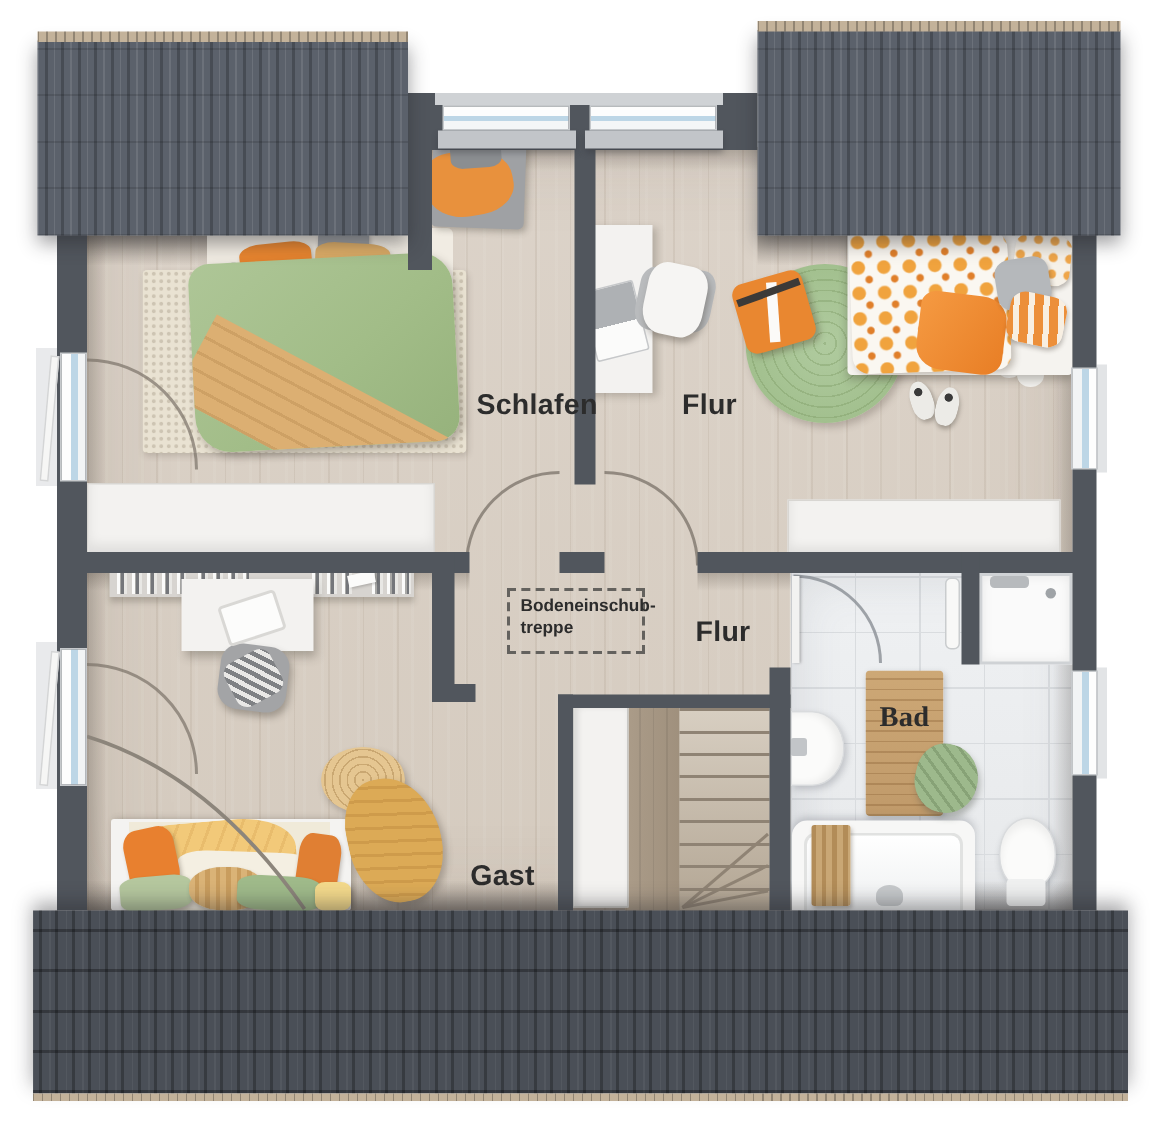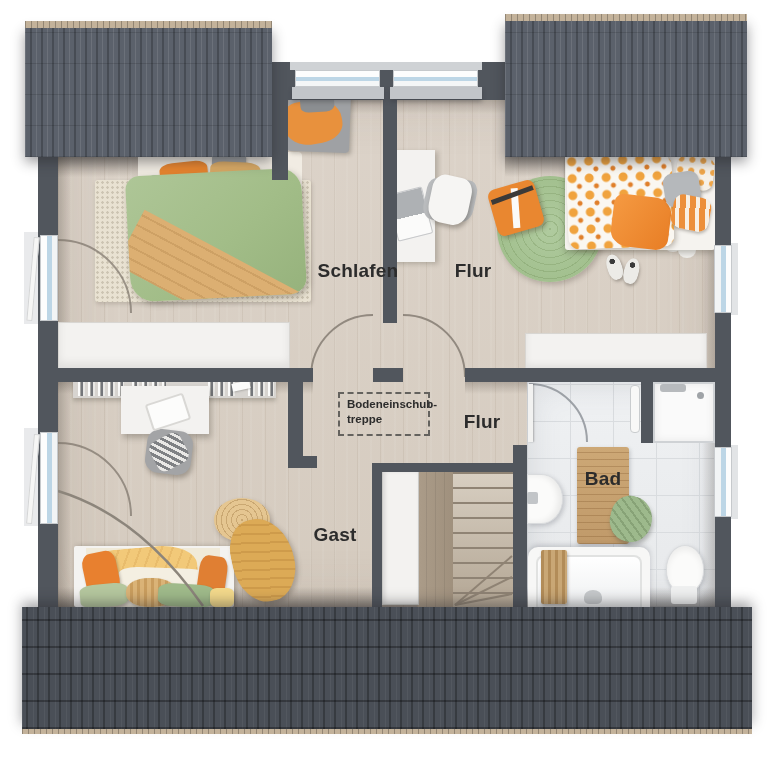--- a/index.html
+++ b/index.html
@@ -181,22 +181,22 @@
   <div class="abs" style="left:30px;top:434px;width:6px;height:90px;z-index:55;background:#f6f6f5;transform:rotate(5deg);border:1px solid #d4d5d6;box-sizing:border-box;"></div>
 
   <div class="abs" style="left:731px;top:243px;width:7px;height:72px;z-index:49;background:#e2e4e6;"></div>
   <div class="abs" style="left:714px;top:245px;width:18px;height:68px;z-index:55;background:linear-gradient(90deg,#f2f4f5 0 6px,#bdd6e6 6px 11px,#fdfdfd 11px 18px);border:1px solid #c6c9cc;box-sizing:border-box;"></div>
   <div class="abs" style="left:731px;top:445px;width:7px;height:74px;z-index:49;background:#e2e4e6;"></div>
   <div class="abs" style="left:714px;top:447px;width:18px;height:70px;z-index:55;background:linear-gradient(90deg,#f2f4f5 0 6px,#bdd6e6 6px 11px,#fdfdfd 11px 18px);border:1px solid #c6c9cc;box-sizing:border-box;"></div>
 
   <div class="room-label" style="left:358px;top:271px;">Schlafen</div>
   <div class="room-label" style="left:473px;top:271px;">Flur</div>
   <div class="room-label" style="left:482px;top:422px;">Flur</div>
-  <div class="room-label" style="left:335px;top:535px;">Gast</div>
-  <div class="room-label" style="left:603px;top:479px;z-index:60;">Bad</div>
+  <div class="room-label" style="left:335px;top:585px;">Gast</div>
+  <div class="room-label" style="left:603px;top:479px;z-index:60;font-family:Liberation Serif, serif;">Bad</div>
 
   <div class="abs" style="left:338px;top:392px;width:92px;height:44px;z-index:60;border:2px dashed #64625e;box-sizing:border-box;padding:3px 0 0 7px;font-size:11.5px;font-weight:700;color:#2c2c2c;line-height:1.3;">
     <div>Bodeneinschub-</div>
     <div>treppe</div>
   </div>
 
   <div class="abs ridge" style="left:25px;top:21px;width:247px;height:7px;z-index:81;"></div>
   <div class="abs rooftop" style="left:25px;top:27px;width:247px;height:130px;z-index:80;"></div>
   <div class="abs ridge" style="left:505px;top:14px;width:242px;height:7px;z-index:81;"></div>
   <div class="abs rooftop" style="left:505px;top:20px;width:242px;height:137px;z-index:80;"></div>

